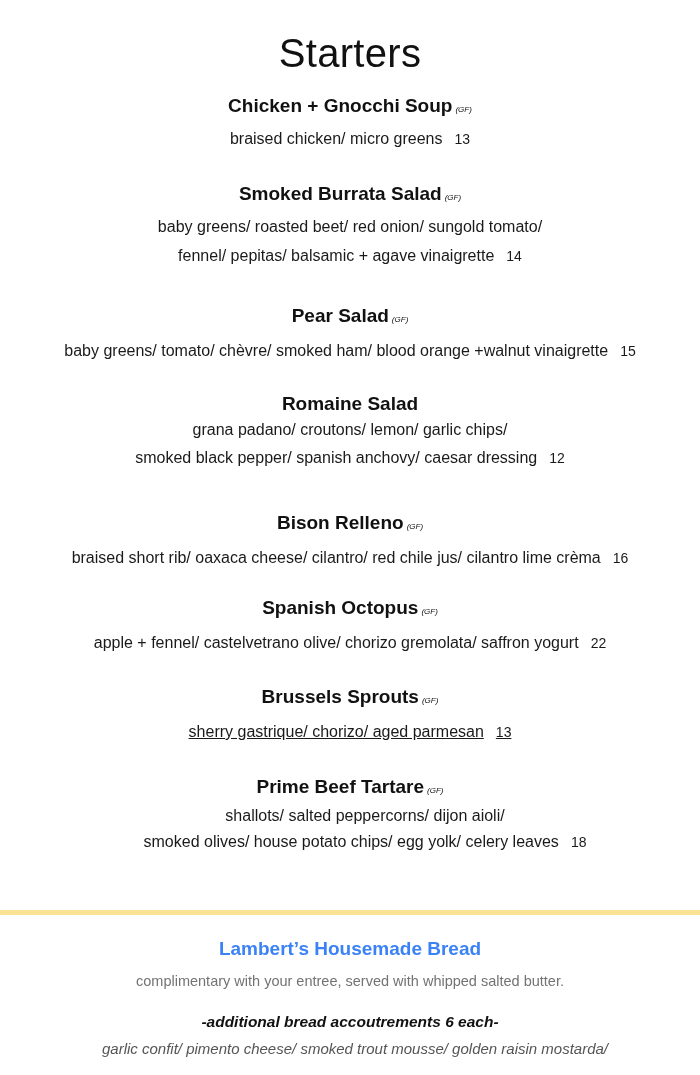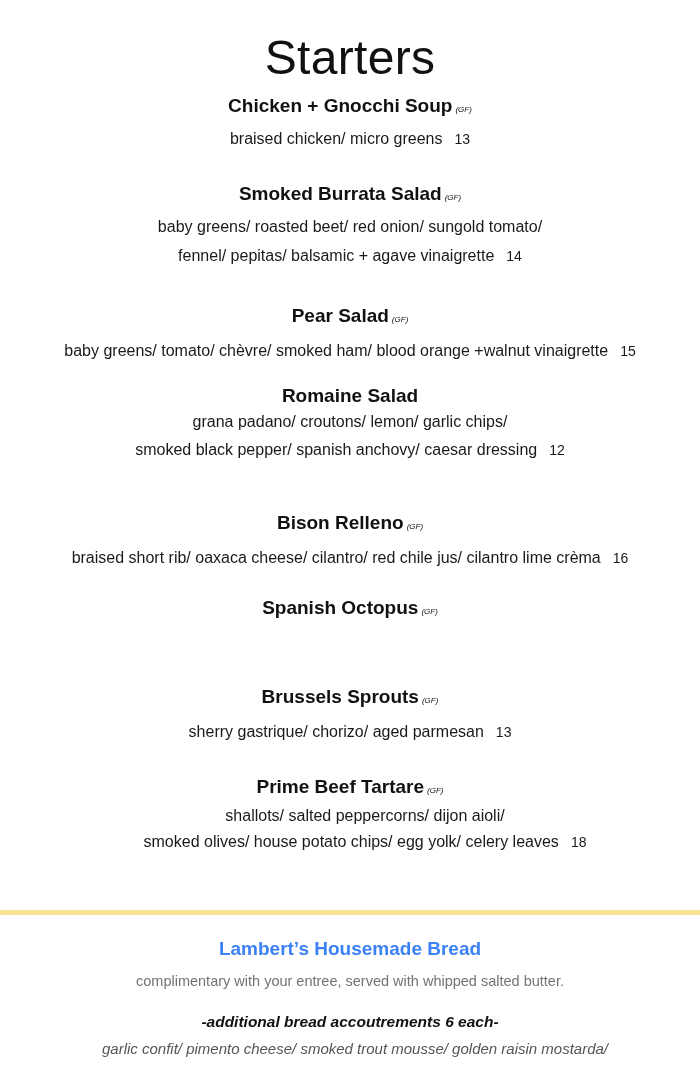--- a/index.html
+++ b/index.html
@@ -13,21 +13,21 @@
       overflow: hidden;
       position: relative;
       font-family: "Liberation Sans", "DejaVu Sans", sans-serif;
       color: #111111;
     }
     .page-title {
       position: absolute;
       left: 0; right: 0;
       top: 0;
       text-align: center;
-      font-size: 48px;
+      font-size: 40px;
       line-height: 52px;
       font-weight: normal;
       color: #111111;
       letter-spacing: 0.3px;
     }
     .item {
       position: absolute;
       left: 0; right: 0;
       text-align: center;
     }
@@ -123,40 +123,41 @@
     <div>baby greens/ roasted beet/ red onion/ sungold tomato/</div>
     <div><span>fennel/ pepitas/ balsamic + agave vinaigrette</span><span class="price">14</span></div>
   </div>
 </div>
 
 <div class="item" style="top:304px;">
   <div class="item-name"><span>Pear Salad</span><span class="gf">(GF)</span></div>
   <div class="desc" style="margin-top:4px;"><span>baby greens/ tomato/ chèvre/ smoked ham/ blood orange +walnut vinaigrette</span><span class="price">15</span></div>
 </div>
 
-<div class="item" style="top:384px;">
+<div class="item" style="top:392px;">
   <div class="item-name"><span>Romaine Salad</span></div>
   <div class="desc" style="line-height:28px;">
     <div>grana padano/ croutons/ lemon/ garlic chips/</div>
     <div><span>smoked black pepper/ spanish anchovy/ caesar dressing</span><span class="price">12</span></div>
   </div>
 </div>
 
 <div class="item" style="top:511px;">
   <div class="item-name"><span>Bison Relleno</span><span class="gf">(GF)</span></div>
   <div class="desc" style="margin-top:4px;"><span>braised short rib/ oaxaca cheese/ cilantro/ red chile jus/ cilantro lime crèma</span><span class="price">16</span></div>
 </div>
 
 <div class="item" style="top:596px;">
   <div class="item-name"><span>Spanish Octopus</span><span class="gf">(GF)</span></div>
+  <div class="desc" style="margin-top:4px;"><span>apple + fennel/ castelvetrano olive/ chorizo gremolata/ saffron yogurt</span><span class="price">22</span></div>
 </div>
 
 <div class="item" style="top:685px;">
   <div class="item-name"><span>Brussels Sprouts</span><span class="gf">(GF)</span></div>
-  <div class="desc" style="margin-top:4px;"><span>sherry gastrique/ chorizo/ aged parmesan</span><span class="price">13</span></div>
+  <div class="desc" style="margin-top:4px;text-decoration:underline;"><span>sherry gastrique/ chorizo/ aged parmesan</span><span class="price">13</span></div>
 </div>
 
 <div class="item" style="top:775px;">
   <div class="item-name"><span>Prime Beef Tartare</span><span class="gf">(GF)</span></div>
   <div class="desc" style="line-height:26px;padding-left:30px;">
     <div>shallots/ salted peppercorns/ dijon aioli/</div>
     <div><span>smoked olives/ house potato chips/ egg yolk/ celery leaves</span><span class="price">18</span></div>
   </div>
 </div>
 

